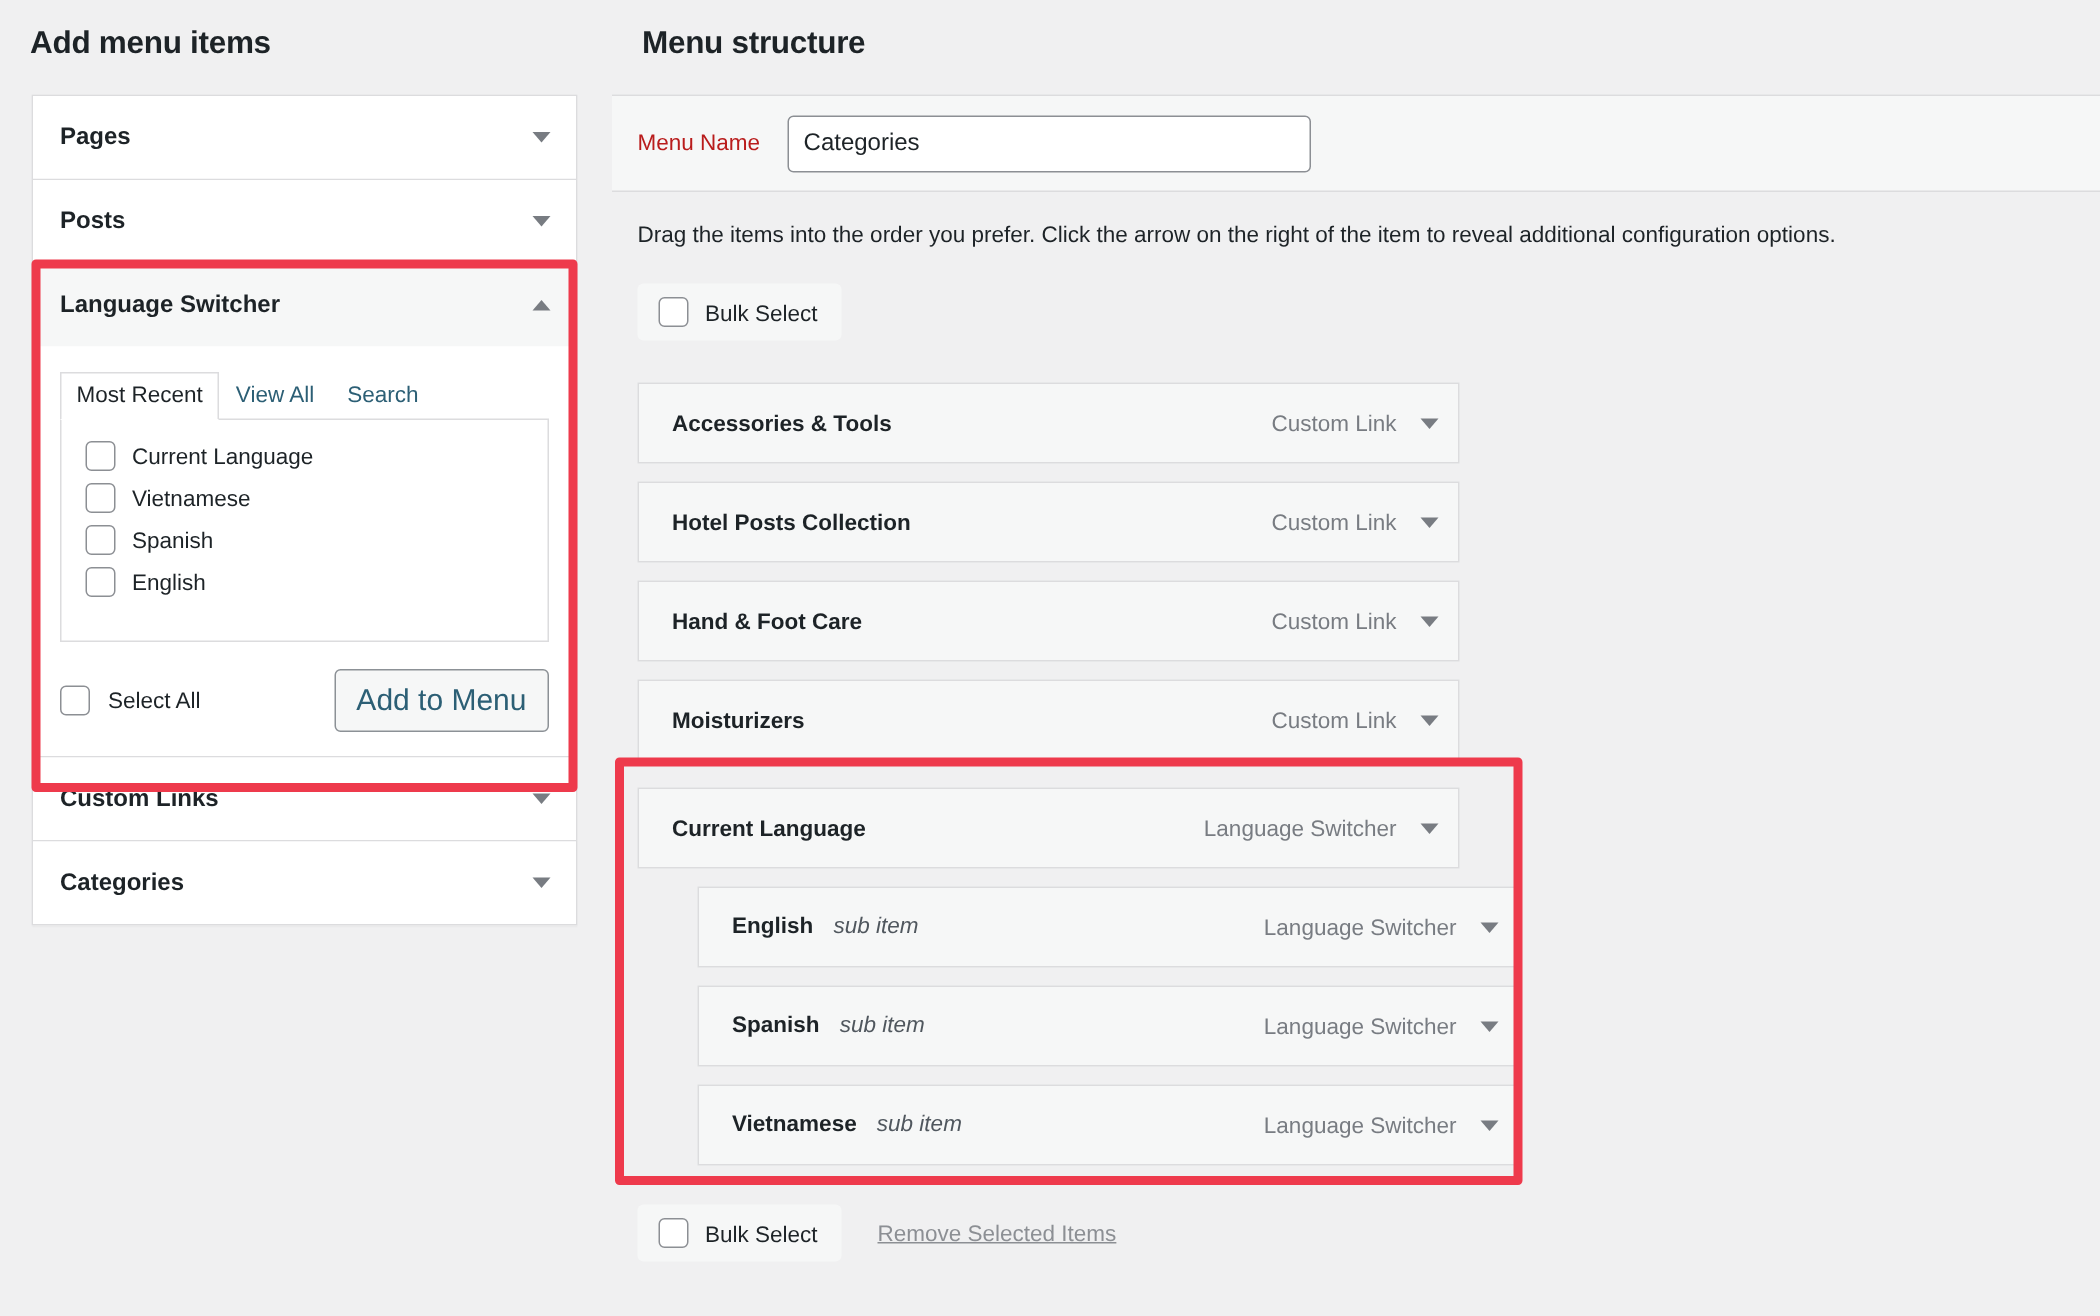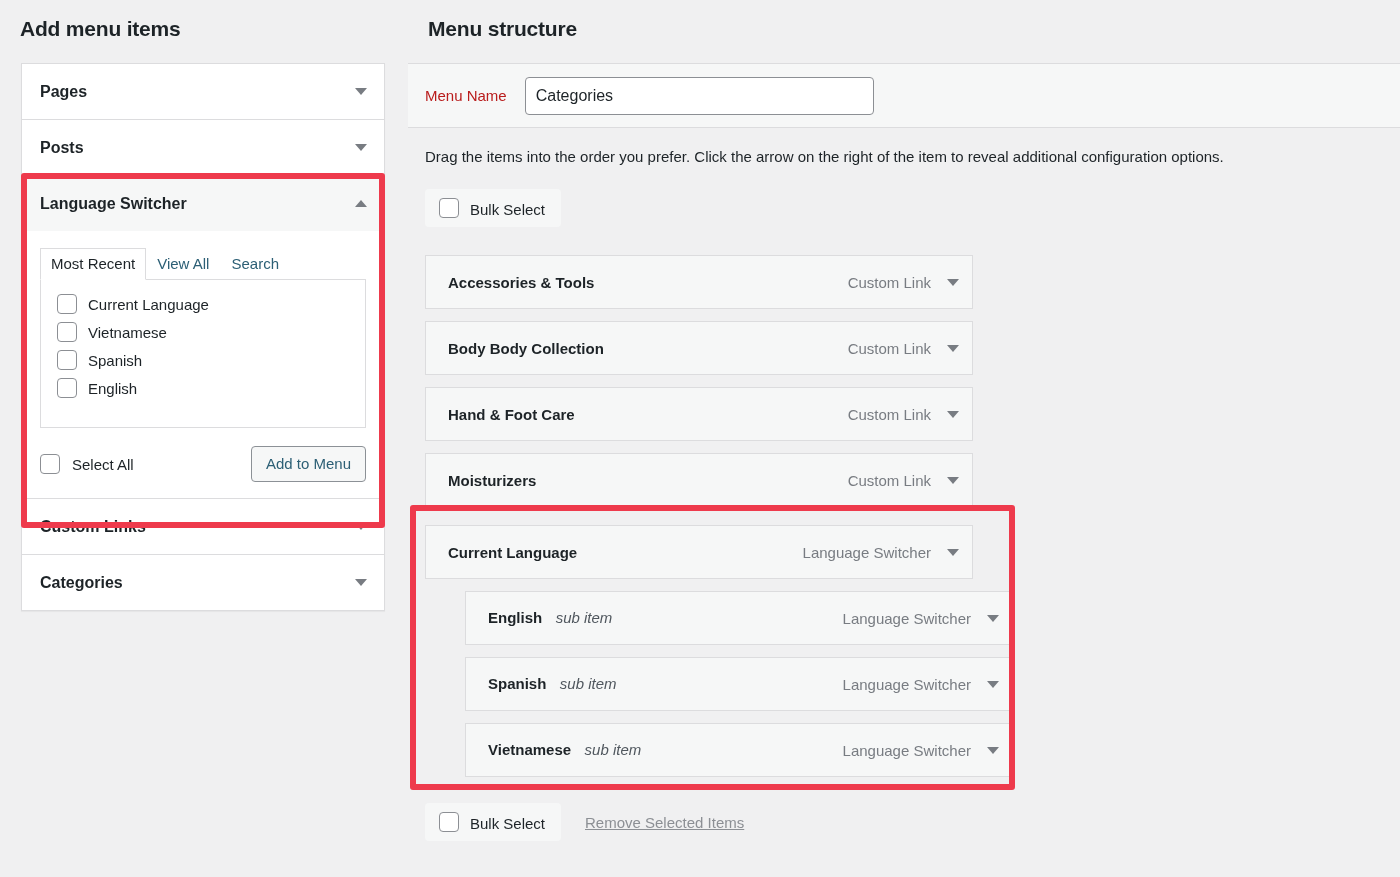--- a/index.html
+++ b/index.html
@@ -52,21 +52,21 @@
   .chk-row:last-child { margin-bottom: 0; }
   .chk {
     width: 20px; height: 20px; border: 1px solid #8c8f94; border-radius: 4px;
     background: #fff; flex: 0 0 auto;
   }
   .chk-label { font-size: 15px; color: #1d2327; margin-left: 11px; }
   .acc-actions { display: flex; align-items: center; justify-content: space-between; margin-top: 18px; }
   .select-all { display: flex; align-items: center; }
   .select-all .chk-label { margin-left: 12px; }
   .btn-secondary {
-    font-size: 15px; color: #2c5f75; background: #f6f7f7;
+    font-size: 20px; color: #2c5f75; background: #f6f7f7;
     border: 1px solid #8c9196; border-radius: 4px;
     padding: 8px 14px; cursor: pointer; line-height: 1.2;
   }
 
   
   .hl {
     position: absolute; border: 6px solid #ee3a4c; border-radius: 3px;
     pointer-events: none; z-index: 5;
   }
   #hl-left { left: 21px; top: 173px; width: 364px; height: 355px; }
@@ -214,21 +214,21 @@
     <div class="menu-items">
       <div class="mi">
         <span class="mi-title">Accessories &amp; Tools</span>
         <span class="mi-right">
           <span class="mi-type">Custom Link</span>
           <span class="caret down"></span>
         </span>
       </div>
 
       <div class="mi">
-        <span class="mi-title">Body Body Collection</span>
+        <span class="mi-title">Hotel Posts Collection</span>
         <span class="mi-right">
           <span class="mi-type">Custom Link</span>
           <span class="caret down"></span>
         </span>
       </div>
 
       <div class="mi">
         <span class="mi-title">Hand &amp; Foot Care</span>
         <span class="mi-right">
           <span class="mi-type">Custom Link</span>

